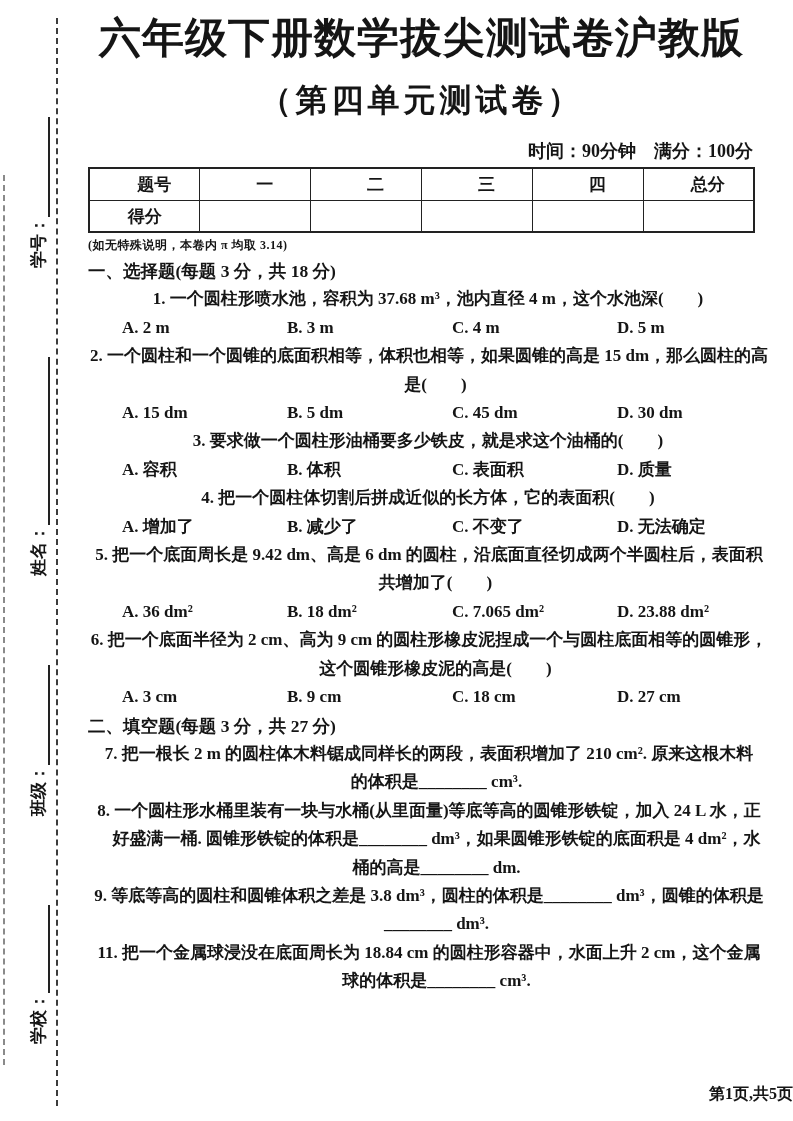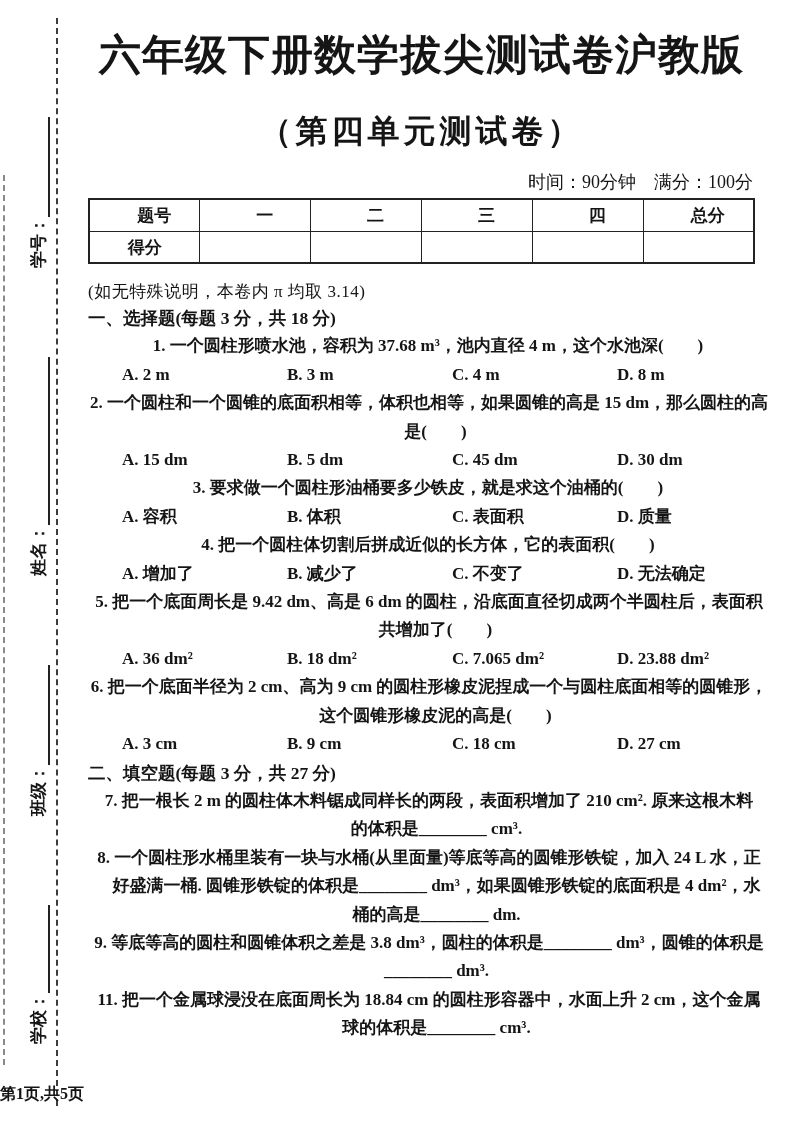--- a/index.html
+++ b/index.html
@@ -19,35 +19,35 @@
     font-size:17px;font-weight:700;
   }
   .mfield{display:inline-flex;align-items:flex-end;}
   .mblank{display:inline-block;border-bottom:2px solid #222;height:15px;}
   .mfield:nth-child(1) .mblank{width:88px;}
   .mfield:nth-child(2) .mblank{width:100px;}
   .mfield:nth-child(3) .mblank{width:168px;}
   .mfield:nth-child(4) .mblank{width:100px;}
   
   .content{position:absolute;left:88px;top:0;width:667px;}
-  .title{margin-top:26px;text-align:center;font-size:42px;font-weight:900;letter-spacing:1px;line-height:58px;white-space:nowrap;}
-  .subtitle{margin-top:24px;text-align:center;font-size:32px;font-weight:800;letter-spacing:4px;line-height:46px;}
-  .exam-info{margin-top:16px;text-align:right;font-size:18px;font-weight:400;line-height:24px;padding-right:2px;}
+  .title{margin-top:9px;text-align:center;font-size:42px;font-weight:900;letter-spacing:1px;line-height:58px;white-space:nowrap;}
+  .subtitle{margin-top:10px;text-align:center;font-size:32px;font-weight:800;letter-spacing:4px;line-height:46px;}
+  .exam-info{margin-top:16px;text-align:right;font-size:18px;font-weight:700;line-height:24px;padding-right:2px;}
   table.score{width:100%;border-collapse:collapse;margin-top:4px;border:2px solid #222;table-layout:fixed;}
   table.score th,table.score td{border:1px solid #222;text-align:center;font-size:17px;font-weight:700;padding:0;}
   table.score tr:nth-child(1) th{height:31px;padding-left:19px;}
   table.score tr:nth-child(2) td{height:30px;}
-  .note{margin-top:16px;font-size:17px;font-weight:400;line-height:24px;letter-spacing:0.5px;}
+  .note{margin-top:0;font-size:12px;font-weight:700;line-height:24px;letter-spacing:0.5px;}
   .section-title{font-size:17.5px;font-weight:800;line-height:28.4px;}
   .question{font-size:17px;font-weight:600;}
   .q-line{display:flex;justify-content:center;line-height:28.4px;margin-left:30px;white-space:nowrap;}
   .q-line.first{margin-left:15px;}
   .bracket{white-space:pre;margin-right:2px;font-weight:600;}
   .options{display:grid;grid-template-columns:165px 165px 165px 1fr;margin-left:34px;line-height:28.4px;white-space:nowrap;}
-  .footer{position:absolute;left:0;bottom:16px;width:100%;text-align:left;font-size:16px;font-weight:600;}
+  .footer{position:absolute;left:0;bottom:16px;width:100%;text-align:right;font-size:16px;font-weight:600;}
 </style>
 </head>
 <body>
 
 <div class="edge-dash"></div>
 <div class="binding-dash"></div>
 
 <div class="margin-fields">
   <span class="mfield">
     <span>学校：</span>
@@ -100,21 +100,21 @@
 
   <div class="question">
     <div class="q-line first">
       <span>1. 一个圆柱形喷水池，容积为 37.68 m³，池内直径 4 m，这个水池深</span>
       <span class="bracket">(　　)</span>
     </div>
     <div class="options">
       <span>A. 2 m</span>
       <span>B. 3 m</span>
       <span>C. 4 m</span>
-      <span>D. 8 m</span>
+      <span>D. 5 m</span>
     </div>
   </div>
 
   <div class="question">
     <div class="q-line first">
       <span>2. 一个圆柱和一个圆锥的底面积相等，体积也相等，如果圆锥的高是 15 dm，那么圆柱的高</span>
     </div>
     <div class="q-line">
       <span>是</span>
       <span class="bracket">(　　)</span>

